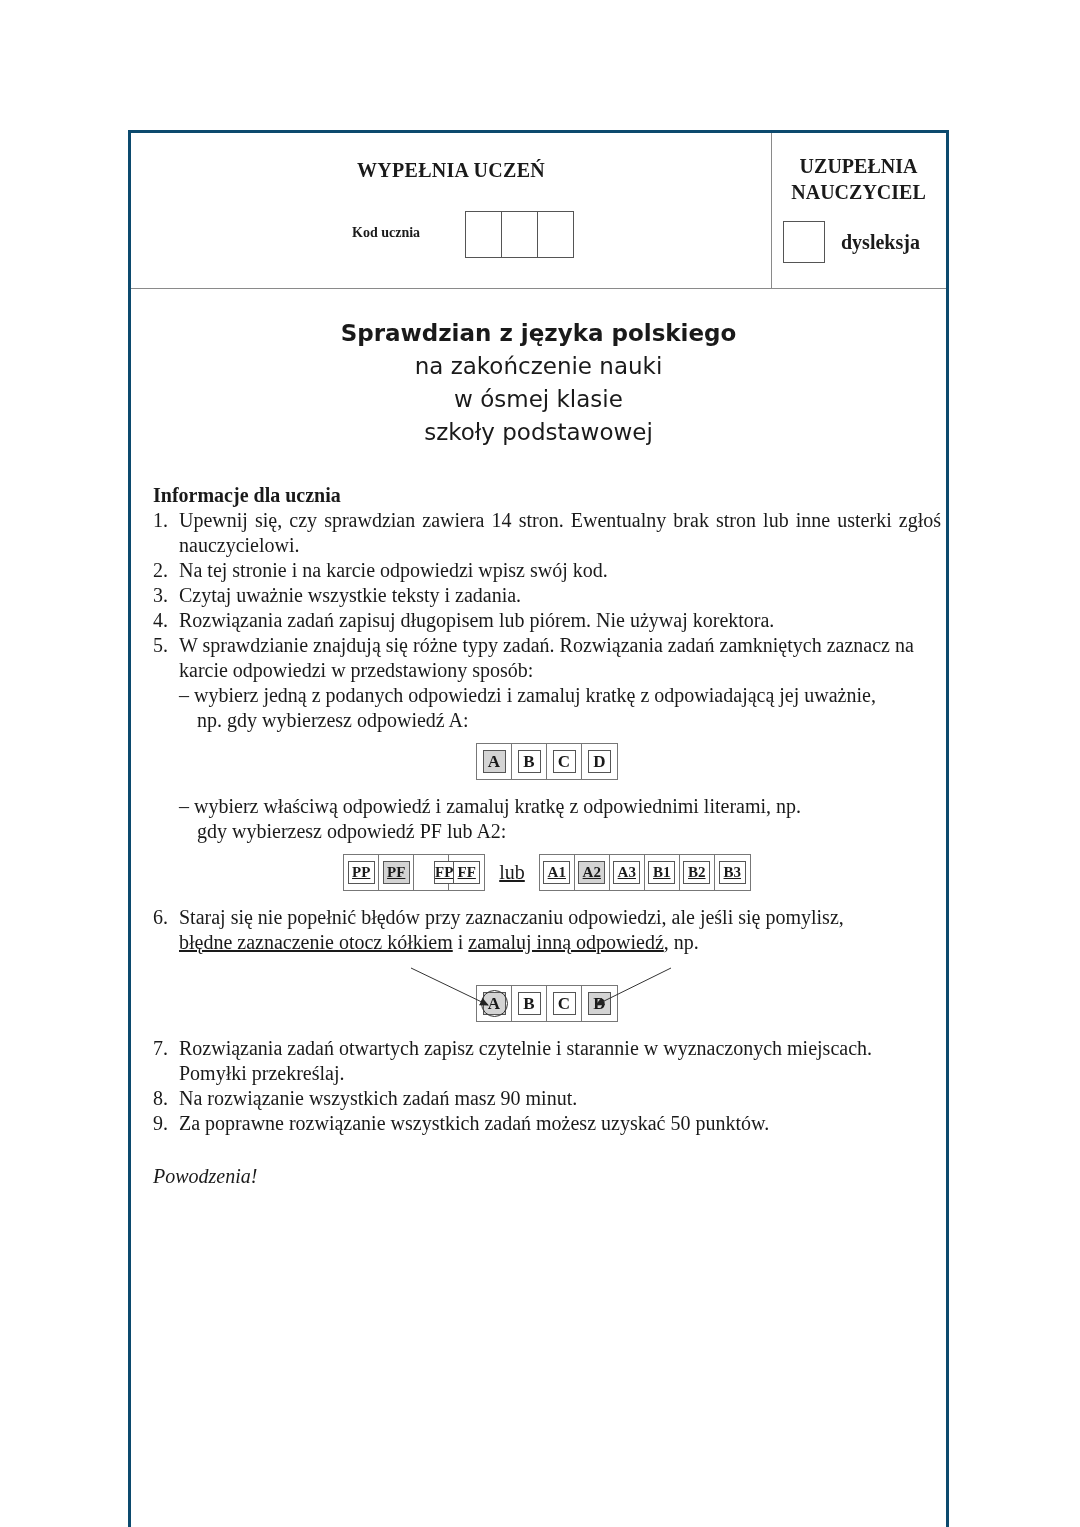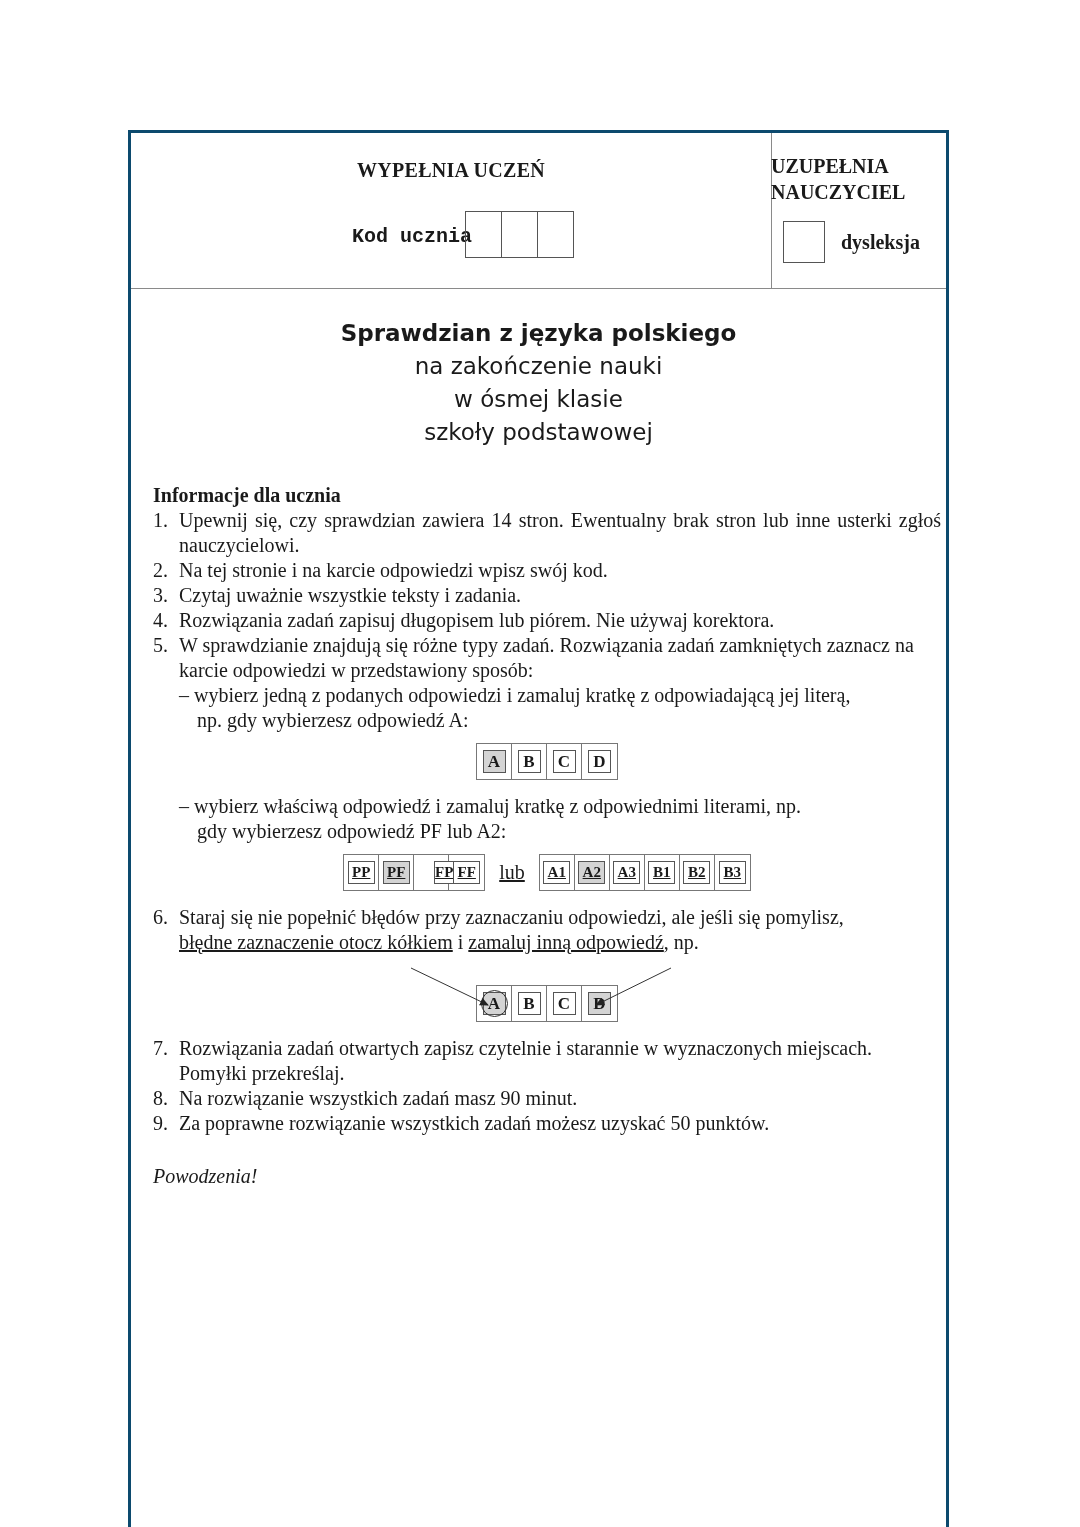--- a/index.html
+++ b/index.html
@@ -2,25 +2,25 @@
 <html><head>
 <meta charset="utf-8">
 <style>
   html, body { margin: 0; padding: 0; background: #ffffff; }
   body { width: 1080px; height: 1527px; position: relative; font-family: "Liberation Serif", serif; color: #1a1a1a; }
   .frame { position: absolute; left: 128px; top: 130px; width: 821px; height: 1428px; border: 3px solid #0c4a6e; box-sizing: border-box; }
   .header { position: absolute; left: 0; top: 0; width: 100%; height: 155px; border-bottom: 1px solid #8a8a8a; }
   .left-cell { position: absolute; left: 0; top: 0; width: 640px; height: 155px; border-right: 1px solid #8a8a8a; }
   .right-cell { position: absolute; left: 640px; top: 0; right: 0; height: 155px; }
   .student-fill { position: absolute; top: 26px; left: 0; width: 640px; text-align: center; font-weight: bold; font-size: 20px; letter-spacing: 0.3px; }
-  .code-label { position: absolute; left: 221px; top: 92px; font-weight: bold; font-size: 20px; font-family: Liberation Mono, monospace; }
+  .code-label { position: absolute; left: 221px; top: 92px; font-weight: bold; font-size: 14px; }
   .code-boxes { position: absolute; left: 334px; top: 78px; display: flex; border: 1px solid #555; }
   .code-box { width: 35px; height: 45px; border-right: 1px solid #555; }
   .code-box:last-child { border-right: none; }
-  .teacher-fill { position: absolute; top: 20px; left: 0; right: 0; text-align: left; font-weight: bold; font-size: 20px; line-height: 26px; }
+  .teacher-fill { position: absolute; top: 20px; left: 0; right: 0; text-align: center; font-weight: bold; font-size: 20px; line-height: 26px; }
   .dys-box { position: absolute; left: 12px; top: 88px; width: 40px; height: 40px; border: 1px solid #555; }
   .dys-label { position: absolute; left: 70px; top: 98px; font-weight: bold; font-size: 20px; text-align: center; }
   .title-block { position: absolute; top: 184px; left: 0; width: 100%; text-align: center; font-family: "DejaVu Sans", sans-serif; font-size: 23px; line-height: 33px; }
   .title-main { font-weight: bold; }
   .info { position: absolute; left: 22px; top: 350px; width: 788px; font-size: 20px; line-height: 25px; }
   .info-heading { font-weight: bold; }
   .item { display: flex; }
   .item .num { width: 26px; flex: none; }
   .item .txt { flex: 1; }
   .justify { text-align: justify; text-align-last: left; }
@@ -85,21 +85,21 @@
       <span class="txt">Czytaj uważnie wszystkie teksty i zadania.</span>
     </div>
     <div class="item">
       <span class="num">4.</span>
       <span class="txt">Rozwiązania zadań zapisuj długopisem lub piórem. Nie używaj korektora.</span>
     </div>
     <div class="item">
       <span class="num">5.</span>
       <div class="txt">
         <div>W sprawdzianie znajdują się różne typy zadań. Rozwiązania zadań zamkniętych zaznacz na karcie odpowiedzi w przedstawiony sposób:</div>
-        <div class="dash">– wybierz jedną z podanych odpowiedzi i zamaluj kratkę z odpowiadającą jej literą,</div>
+        <div class="dash">– wybierz jedną z podanych odpowiedzi i zamaluj kratkę z odpowiadającą jej uważnie,</div>
         <div class="dash-cont">np. gdy wybierzesz odpowiedź A:</div>
         <div class="example" style="margin-left:-26px;">
           <div class="choice-group" id="ex1">
               <div class="choice">
                 <div class="choice-inner filled">A</div>
               </div>
               <div class="choice">
                 <div class="choice-inner">B</div>
               </div>
               <div class="choice">

